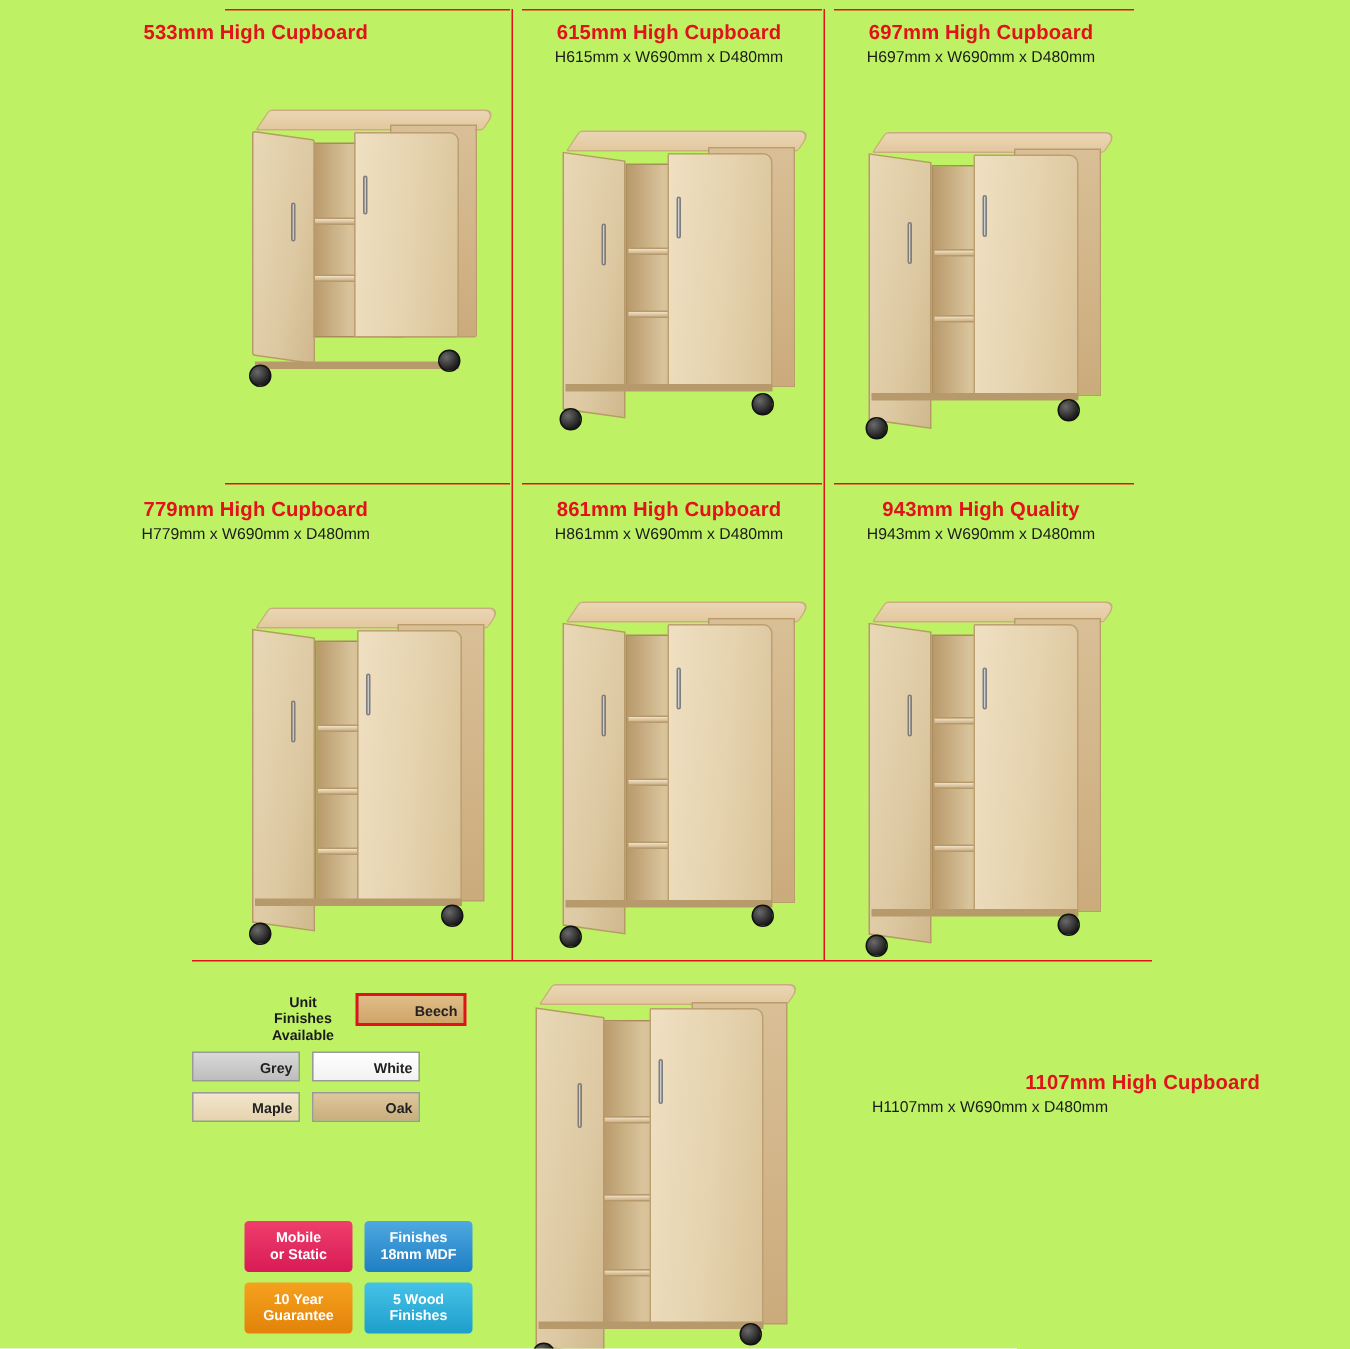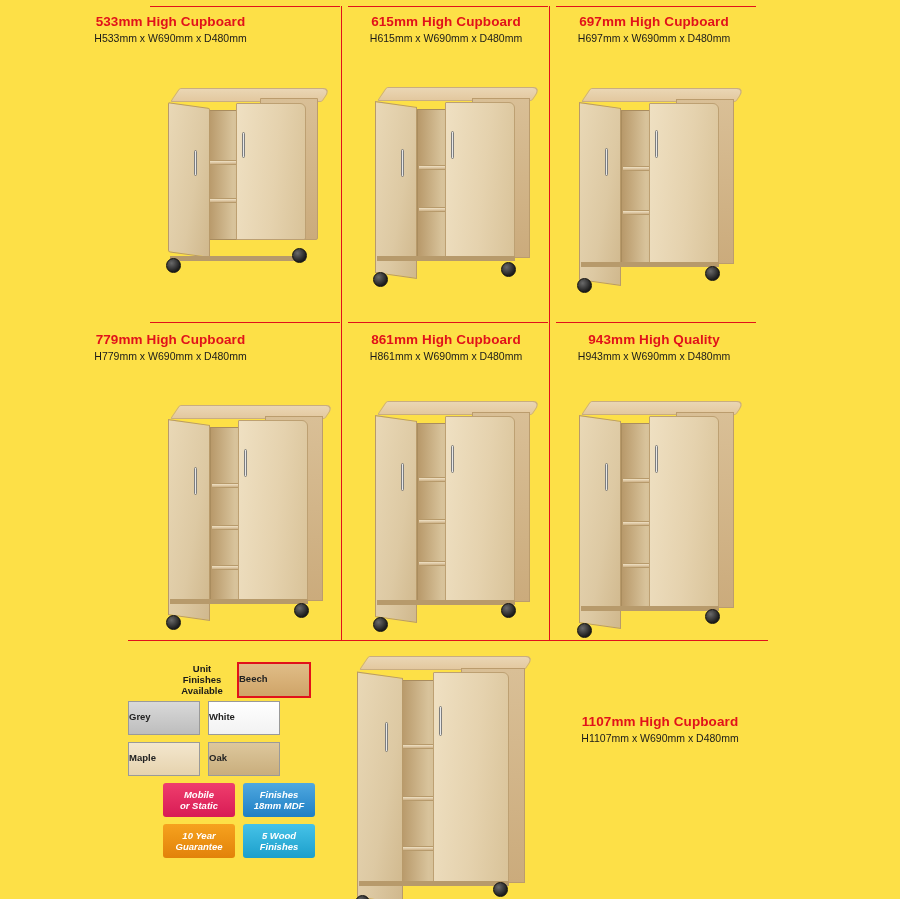--- a/index.html
+++ b/index.html
@@ -13,21 +13,21 @@
     height: 899px;
     font-family: "Liberation Sans", sans-serif;
     position: relative;
     overflow: hidden;
   }
 
   .sheet {
     position: relative;
     width: 900px;
     height: 899px;
-    background: #fde047;
+    background: #bef264;
   }
 
   
   .grid {
     position: absolute;
     left: 0;
     top: 0;
     width: 900px;
     height: 640px;
   }
@@ -146,29 +146,30 @@
     top: 20px;
     width: 190px;
   }
   .sw-row {
     display: flex;
     gap: 8px;
     margin-bottom: 7px;
   }
   .sw {
     width: 72px;
-    height: 34px;
+    height: 20px;
     border: 1px solid #9a9a9a;
     position: relative;
     display: flex;
     align-items: flex-end;
+    justify-content: flex-end;
     font-size: 9.5px;
     font-weight: bold;
     color: #222;
-    padding: 0 4px 12px 0;
+    padding: 0 4px 2px 0;
     line-height: 11px;
   }
   .sw.sel { outline: 2px solid #e1121a; outline-offset: -1px; }
   .sw-beech { background: linear-gradient(180deg,#e0bd87,#cfa468); }
   .sw-maple { background: linear-gradient(180deg,#f3e6cd,#e6d3ae); }
   .sw-oak   { background: linear-gradient(180deg,#ddc79c,#c9ae7d); }
   .sw-grey  { background: linear-gradient(180deg,#d9d9d9,#bdbdbd); }
   .sw-white { background: linear-gradient(180deg,#ffffff,#f2f2f2); }
 
   .unit-label {
@@ -188,23 +189,22 @@
     top: 10px;
     width: 0; height: 0;
     border-top: 7px solid transparent;
     border-bottom: 7px solid transparent;
     border-left: 10px solid #111;
   }
 
   .badges {
     position: absolute;
     left: 163px;
-    top: 143px;
+    top: 174px;
     width: 160px;
-    font-style: italic;
   }
   .badge-row { display: flex; gap: 8px; margin-bottom: 7px; }
   .badge {
     width: 72px;
     height: 34px;
     border-radius: 3px;
     color: #fff;
     font-size: 9.5px;
     font-weight: bold;
     line-height: 11px;
@@ -234,21 +234,20 @@
     <div class="rule h" style="left:348px; top:322px; width:200px;"></div>
     <div class="rule h" style="left:556px; top:322px; width:200px;"></div>
 
     <div class="rule h" style="left:128px; top:640px; width:640px;"></div>
 
     <div class="rule v" style="left:341px; top:6px; height:634px;"></div>
     <div class="rule v" style="left:549px; top:6px; height:634px;"></div>
 
     <div class="cell" style="left:0px; top:6px; width:341px; height:316px;">
       <div class="cell-title">533mm High Cupboard</div>
-      <div class="cell-sub">H533mm x W690mm x D480mm</div>
       <div class="cell-img">
         <div class="cupboard" style="left:158px; top:25px; width:160px; height:175px;">
           <div class="cb-top" style="left:12px; top:18px; width:152px;"></div>
           <div class="cb-side" style="right:0px; top:28px; width:58px; height:142px; border-radius:0 0 2px 2px;"></div>
           <div class="interior" style="left:50px; top:40px; width:62px; height:130px;"></div>
           <div class="shelf" style="left:52px; top:90px; width:58px;"></div>
           <div class="shelf" style="left:52px; top:128px; width:58px;"></div>
           <div class="door-right" style="left:78px; top:33px; width:70px; height:137px;"></div>
           <div class="handle" style="left:84px; top:62px; height:26px;"></div>
           <div class="door-open" style="left:10px; top:38px; width:42px; height:150px; transform:skewY(8deg); border-radius:2px;"></div>
@@ -436,18 +435,18 @@
         <div class="handle" style="left:94px; top:50px; height:30px;"></div>
         <div class="door-open" style="left:12px; top:22px; width:46px; height:226px; transform:skewY(8deg);"></div>
         <div class="handle" style="left:40px; top:66px; height:30px;"></div>
         <div class="plinth" style="left:14px; top:225px; width:150px;"></div>
         <div class="castor" style="left:10px; top:239px;"></div>
         <div class="castor" style="left:148px; top:226px;"></div>
       </div>
     </div>
 
     <div style="position:absolute; left:480px; top:74px; width:360px;">
-      <div class="cell-title" style="margin-top:0;">1107mm High Cupboard</div>
+      <div class="cell-title" style="margin-top:0;text-align:right;">1107mm High Cupboard</div>
       <div class="cell-sub">H1107mm x W690mm x D480mm</div>
     </div>
 
   </div>
 </div>
 
 </body></html>

